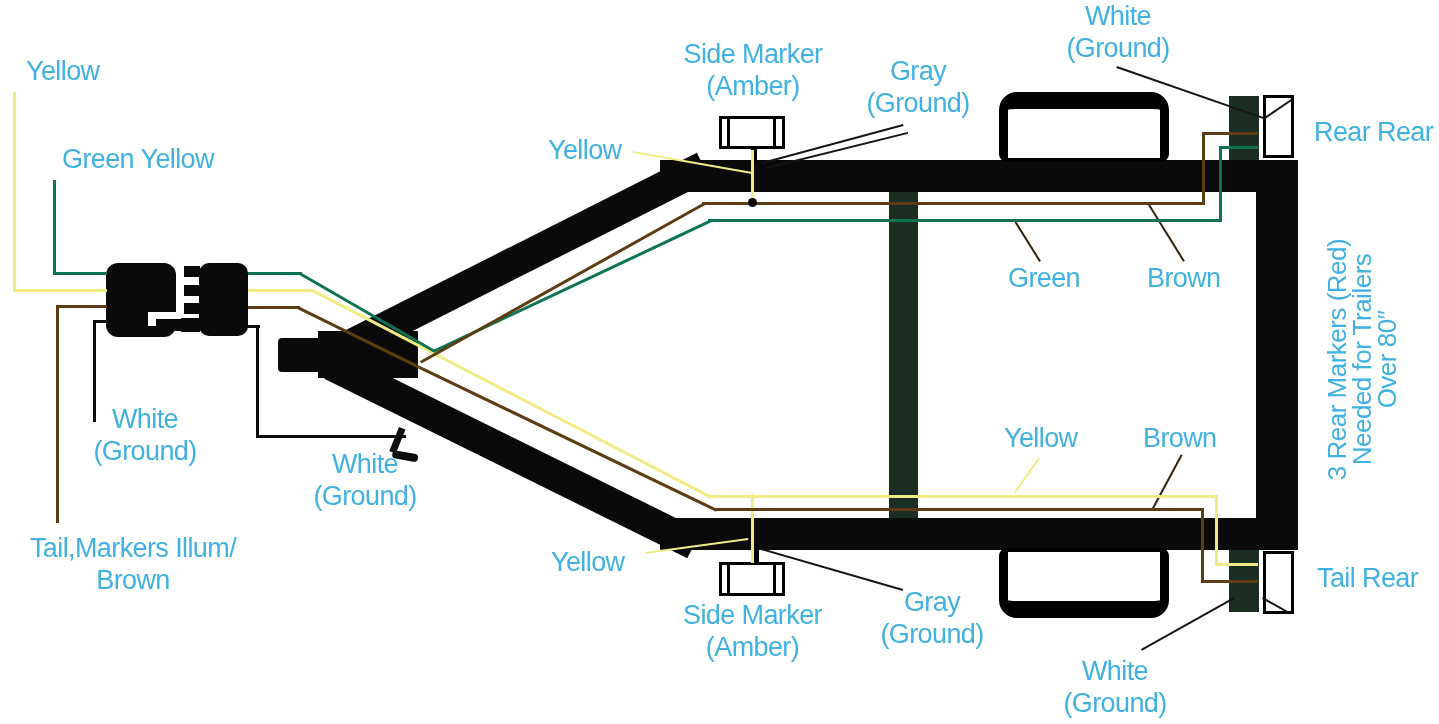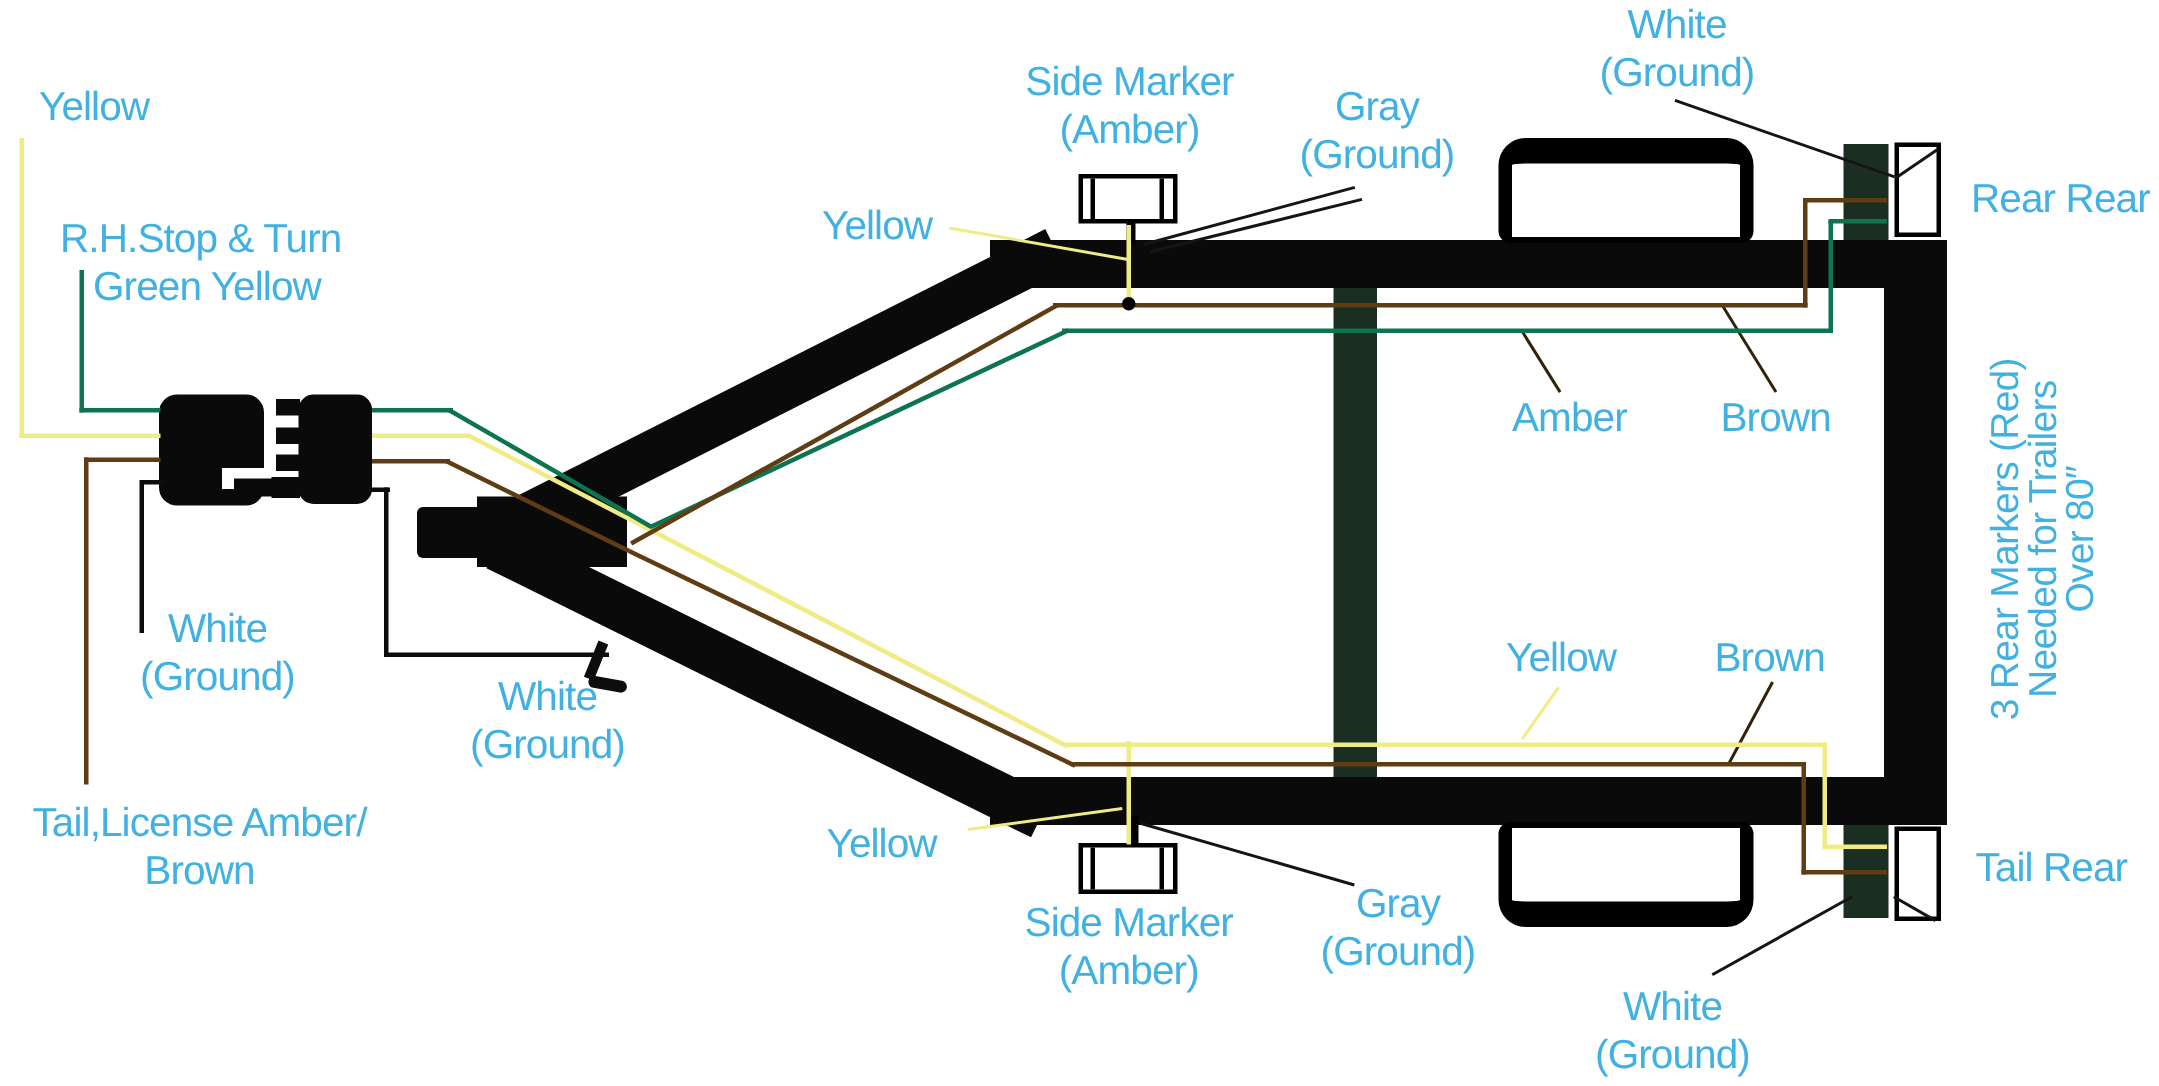--- a/index.html
+++ b/index.html
@@ -120,50 +120,49 @@
 <div class="ld brld" style="left:1016px;top:221px;width:47px;transform:rotate(58deg)"></div>
 <div class="ld brld" style="left:1149px;top:203px;width:68px;transform:rotate(58.2deg)"></div>
 <div class="ld brld" style="left:1152px;top:508px;width:61px;transform:rotate(-61.8deg)"></div>
 <div class="ld" style="left:761px;top:548px;width:148px;transform:rotate(16.1deg)"></div>
 <div class="ld" style="left:1141px;top:649px;width:107px;transform:rotate(-29.2deg)"></div>
 
 <div class="lbl" style="left:4px;top:55px">
   <span style="display:block" class="ind">Yellow</span>
 </div>
 <div class="lbl" style="left:40px;top:143px">
-  <span style="display:block">R.H.Stop &amp; Turn</span>
   <span style="display:block" class="ind">Green Yellow</span>
 </div>
 <div class="lbl ctr" style="left:85px;top:403px;width:120px">
   <span style="display:block">White</span>
   <span style="display:block">(Ground)</span>
 </div>
 <div class="lbl ctr" style="left:18px;top:532px;width:230px">
-  <span style="display:block">Tail,License Amber/</span>
+  <span style="display:block">Tail,Markers Illum/</span>
   <span style="display:block">Brown</span>
 </div>
 <div class="lbl ctr" style="left:303px;top:448px;width:124px">
   <span style="display:block">White</span>
   <span style="display:block">(Ground)</span>
 </div>
 <div class="lbl" style="left:548px;top:134px">Yellow</div>
 <div class="lbl ctr" style="left:672px;top:38px;width:162px">
   <span style="display:block">Side Marker</span>
   <span style="display:block">(Amber)</span>
 </div>
 <div class="lbl ctr" style="left:858px;top:55px;width:120px">
   <span style="display:block">Gray</span>
   <span style="display:block">(Ground)</span>
 </div>
 <div class="lbl ctr" style="left:1058px;top:0px;width:120px">
   <span style="display:block">White</span>
   <span style="display:block">(Ground)</span>
 </div>
 <div class="lbl" style="left:1314px;top:116px">Rear Rear</div>
-<div class="lbl" style="left:1008px;top:262px">Amber</div>
+<div class="lbl" style="left:1008px;top:262px">Green</div>
 <div class="lbl" style="left:1147px;top:262px">Brown</div>
 <div class="lbl" style="left:1004px;top:422px">Yellow</div>
 <div class="lbl" style="left:1143px;top:422px">Brown</div>
 <div class="lbl" style="left:551px;top:546px">Yellow</div>
 <div class="lbl ctr" style="left:670px;top:599px;width:165px">
   <span style="display:block">Side Marker</span>
   <span style="display:block">(Amber)</span>
 </div>
 <div class="lbl ctr" style="left:872px;top:586px;width:120px">
   <span style="display:block">Gray</span>

